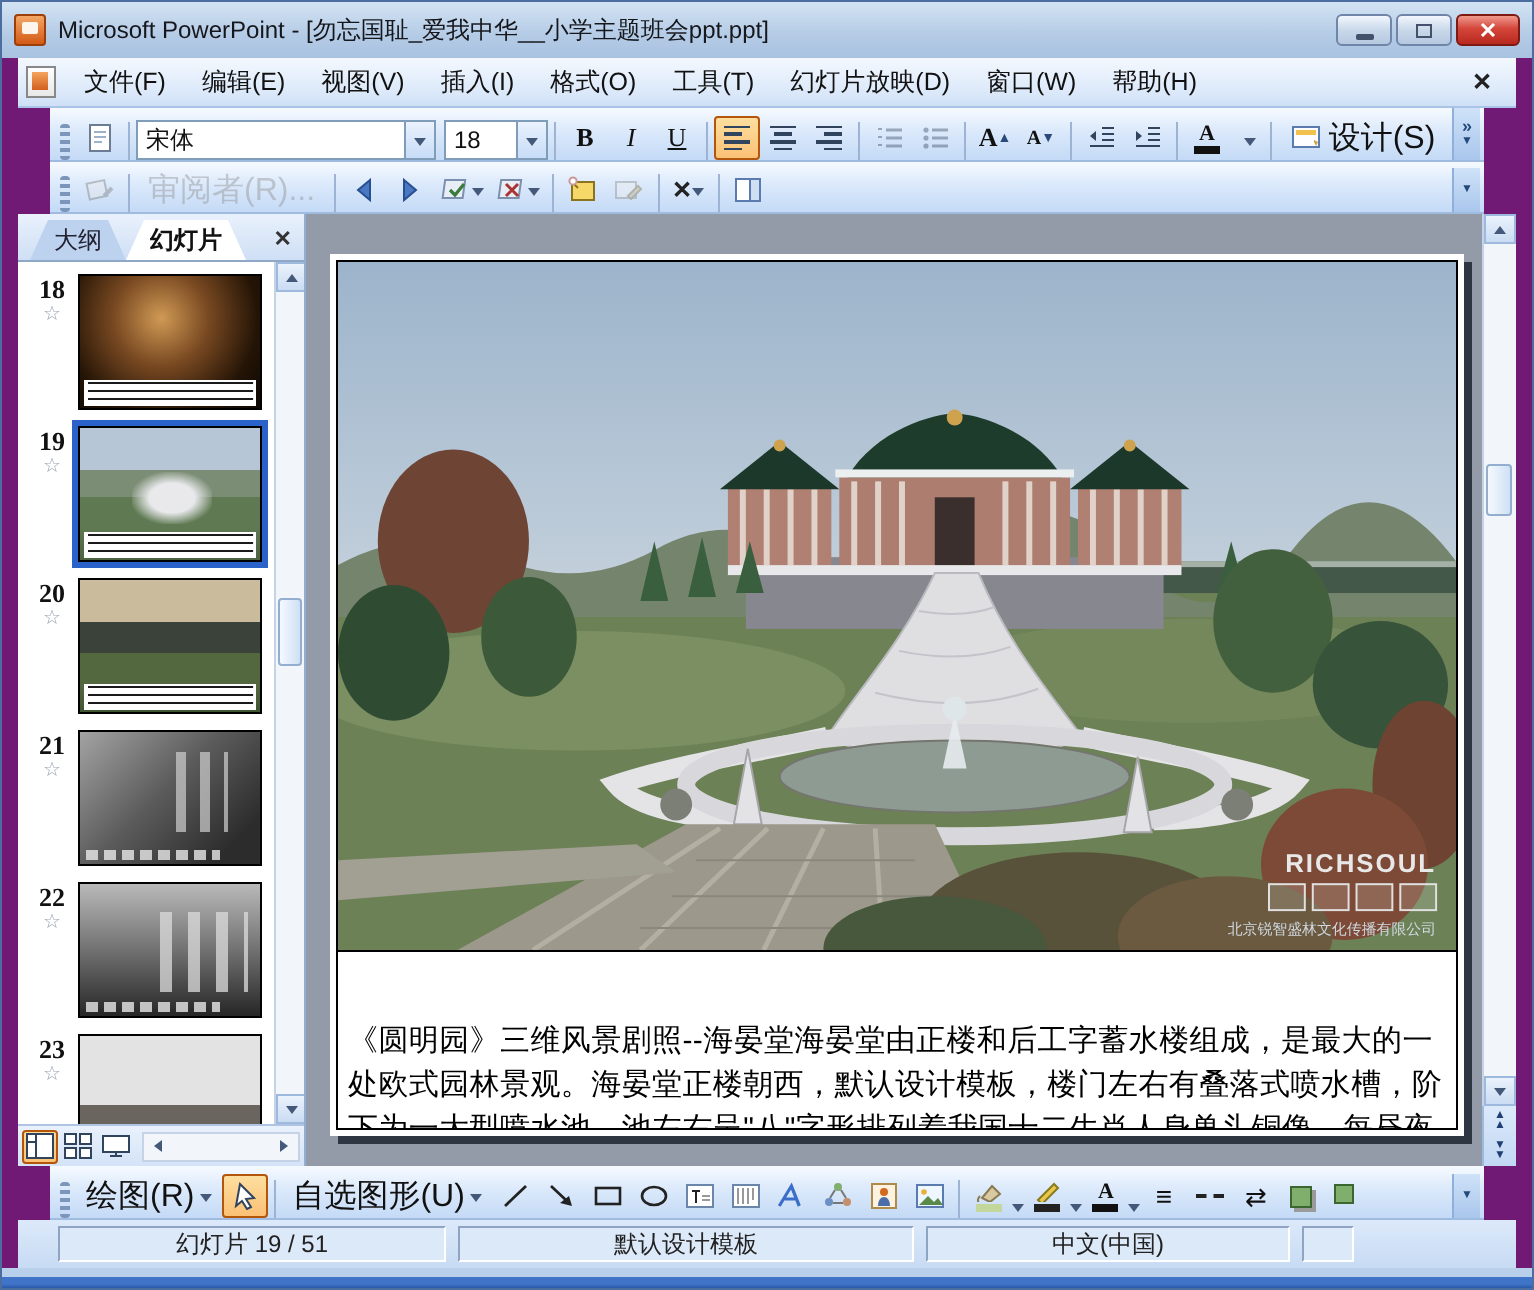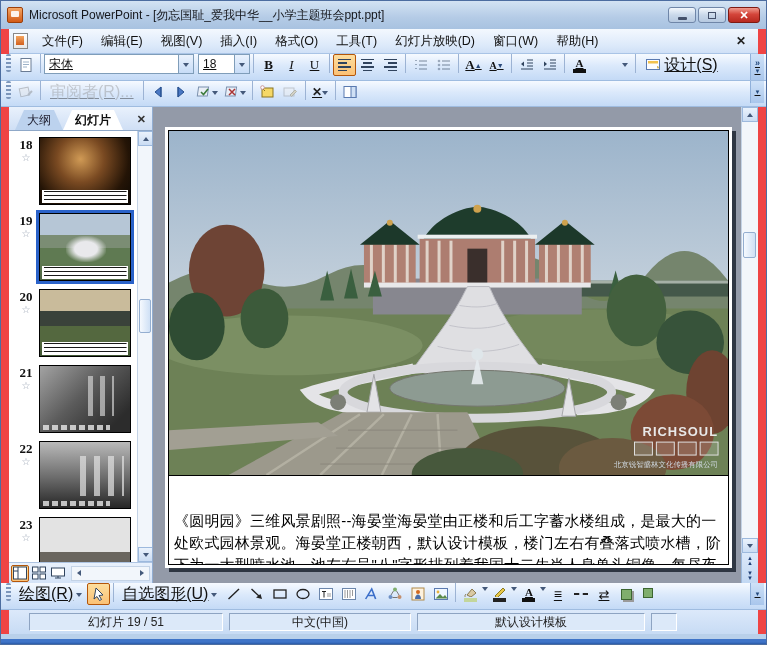--- a/index.html
+++ b/index.html
@@ -1,19 +1,19 @@
 <!DOCTYPE html>
 <html><head>
 <meta charset="utf-8">
 <style>
   * { box-sizing: border-box; margin: 0; padding: 0; }
   html,body { width:767px; height:645px; }
   body { font-family:"Liberation Sans", sans-serif; font-size:12px; color:#111; }
 
-  .win { width:767px; height:645px; background:#ef4444; border:1px solid #4c6da0;
+  .win { width:767px; height:645px; background:#701a75; border:1px solid #4c6da0;
          display:flex; flex-direction:column; position:relative; overflow:hidden; }
 
   
   .titlebar { height:28px; display:flex; align-items:center; padding:0 6px;
               background:linear-gradient(#d3e3f3,#b4cbe6 60%,#a8c2e0); }
   .ppt-ico { width:16px; height:16px; border-radius:2px; margin-right:6px;
              background:linear-gradient(#f4a766,#d35a16); border:1px solid #9c3f0a;
              position:relative; flex:0 0 auto; }
   .ppt-ico::after { content:""; position:absolute; left:3px; top:3px; right:3px; bottom:5px;
                     background:#fdf4ec; border-radius:1px; }
@@ -32,23 +32,23 @@
              background:linear-gradient(#f3f8fe,#dcE9fA 70%,#cfe0f6);
              border-bottom:1px solid #a9c4e6; padding:0 4px; }
   .doc-ico { width:15px; height:16px; background:linear-gradient(#fefefe,#e8e8e8); border:1px solid #888;
              position:relative; margin-right:4px; }
   .doc-ico::after { content:""; position:absolute; left:2px; top:2px; width:8px; height:9px;
                     background:linear-gradient(#f3a45e,#d2601e); }
   .mitem { padding:3px 8px; border-radius:2px; white-space:nowrap; font-size:12.5px; }
   .menu-close { margin-left:auto; font-size:12px; color:#222; padding:2px 8px; font-weight:bold; }
 
   
-  .tb { display:flex; align-items:flex-start; margin:0 0; padding:0 2px;
+  .tb { display:flex; align-items:flex-end; margin:0 24px; padding:0 2px;
         background:linear-gradient(#f6faff,#dbe9fb 45%,#c4daf6);
-        border-bottom:1px solid #9fbce0;text-decoration:underline; }
+        border-bottom:1px solid #9fbce0; }
   .tb1 { height:27px; } .tb2 { height:26px; } .tb3 { height:27px; }
   .grip { width:5px; height:18px; margin:0 3px;
           background:repeating-linear-gradient(#7c96bb 0 2px, transparent 2px 4px);
           border-radius:2px; flex:0 0 auto; }
   .sep { width:1px; height:19px; background:#9cb3d4; margin:0 3px; flex:0 0 auto; }
   .tbtn { min-width:23px; height:22px; padding:0 2px; display:inline-flex; align-items:center;
           justify-content:center; border:1px solid transparent; border-radius:2px;
           font-size:12px; flex:0 0 auto; position:relative; }
   .tbtn.on { background:linear-gradient(#fddE9e,#fbc176); border-color:#b4560a; }
   .tbtn.dis { opacity:.4; }
@@ -729,19 +729,19 @@
       <span class="cube"></span>
     </span>
     <span class="overflow" style="height:22px">
       <span style="font-size:6px">▼</span>
     </span>
   </div>
 
   <div class="statusbar">
     <span style="width:8px"></span>
     <span class="scell c1">幻灯片 19 / 51</span>
+    <span class="scell c2">默认设计模板</span>
     <span class="scell c3">中文(中国)</span>
-    <span class="scell c2">默认设计模板</span>
     <span class="scell c4"></span>
   </div>
 
   <div class="bottomstrip"></div>
 </div>
 
 </body></html>

